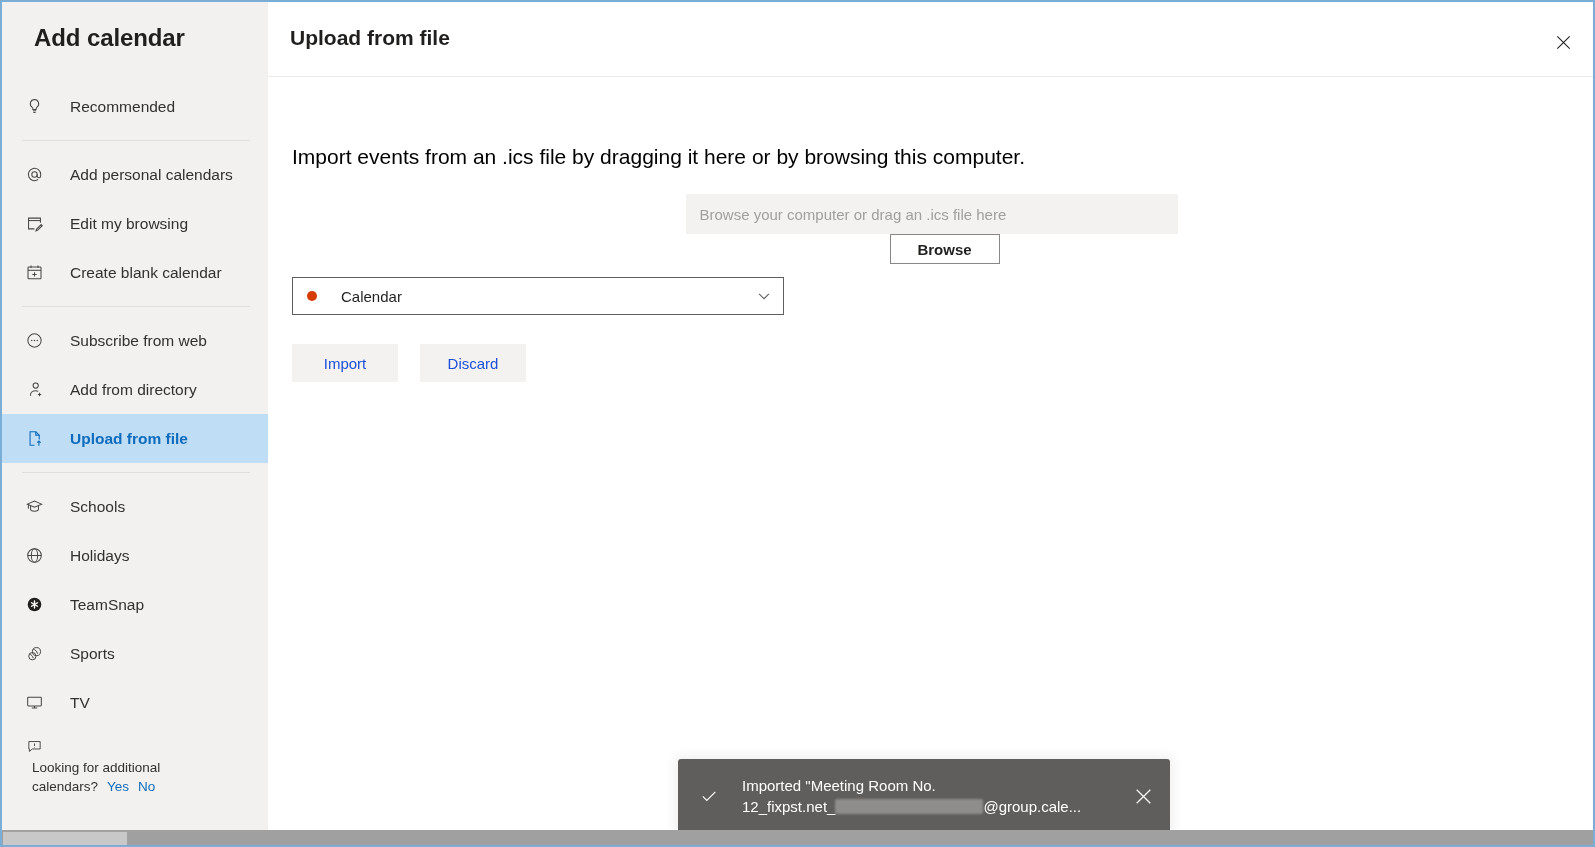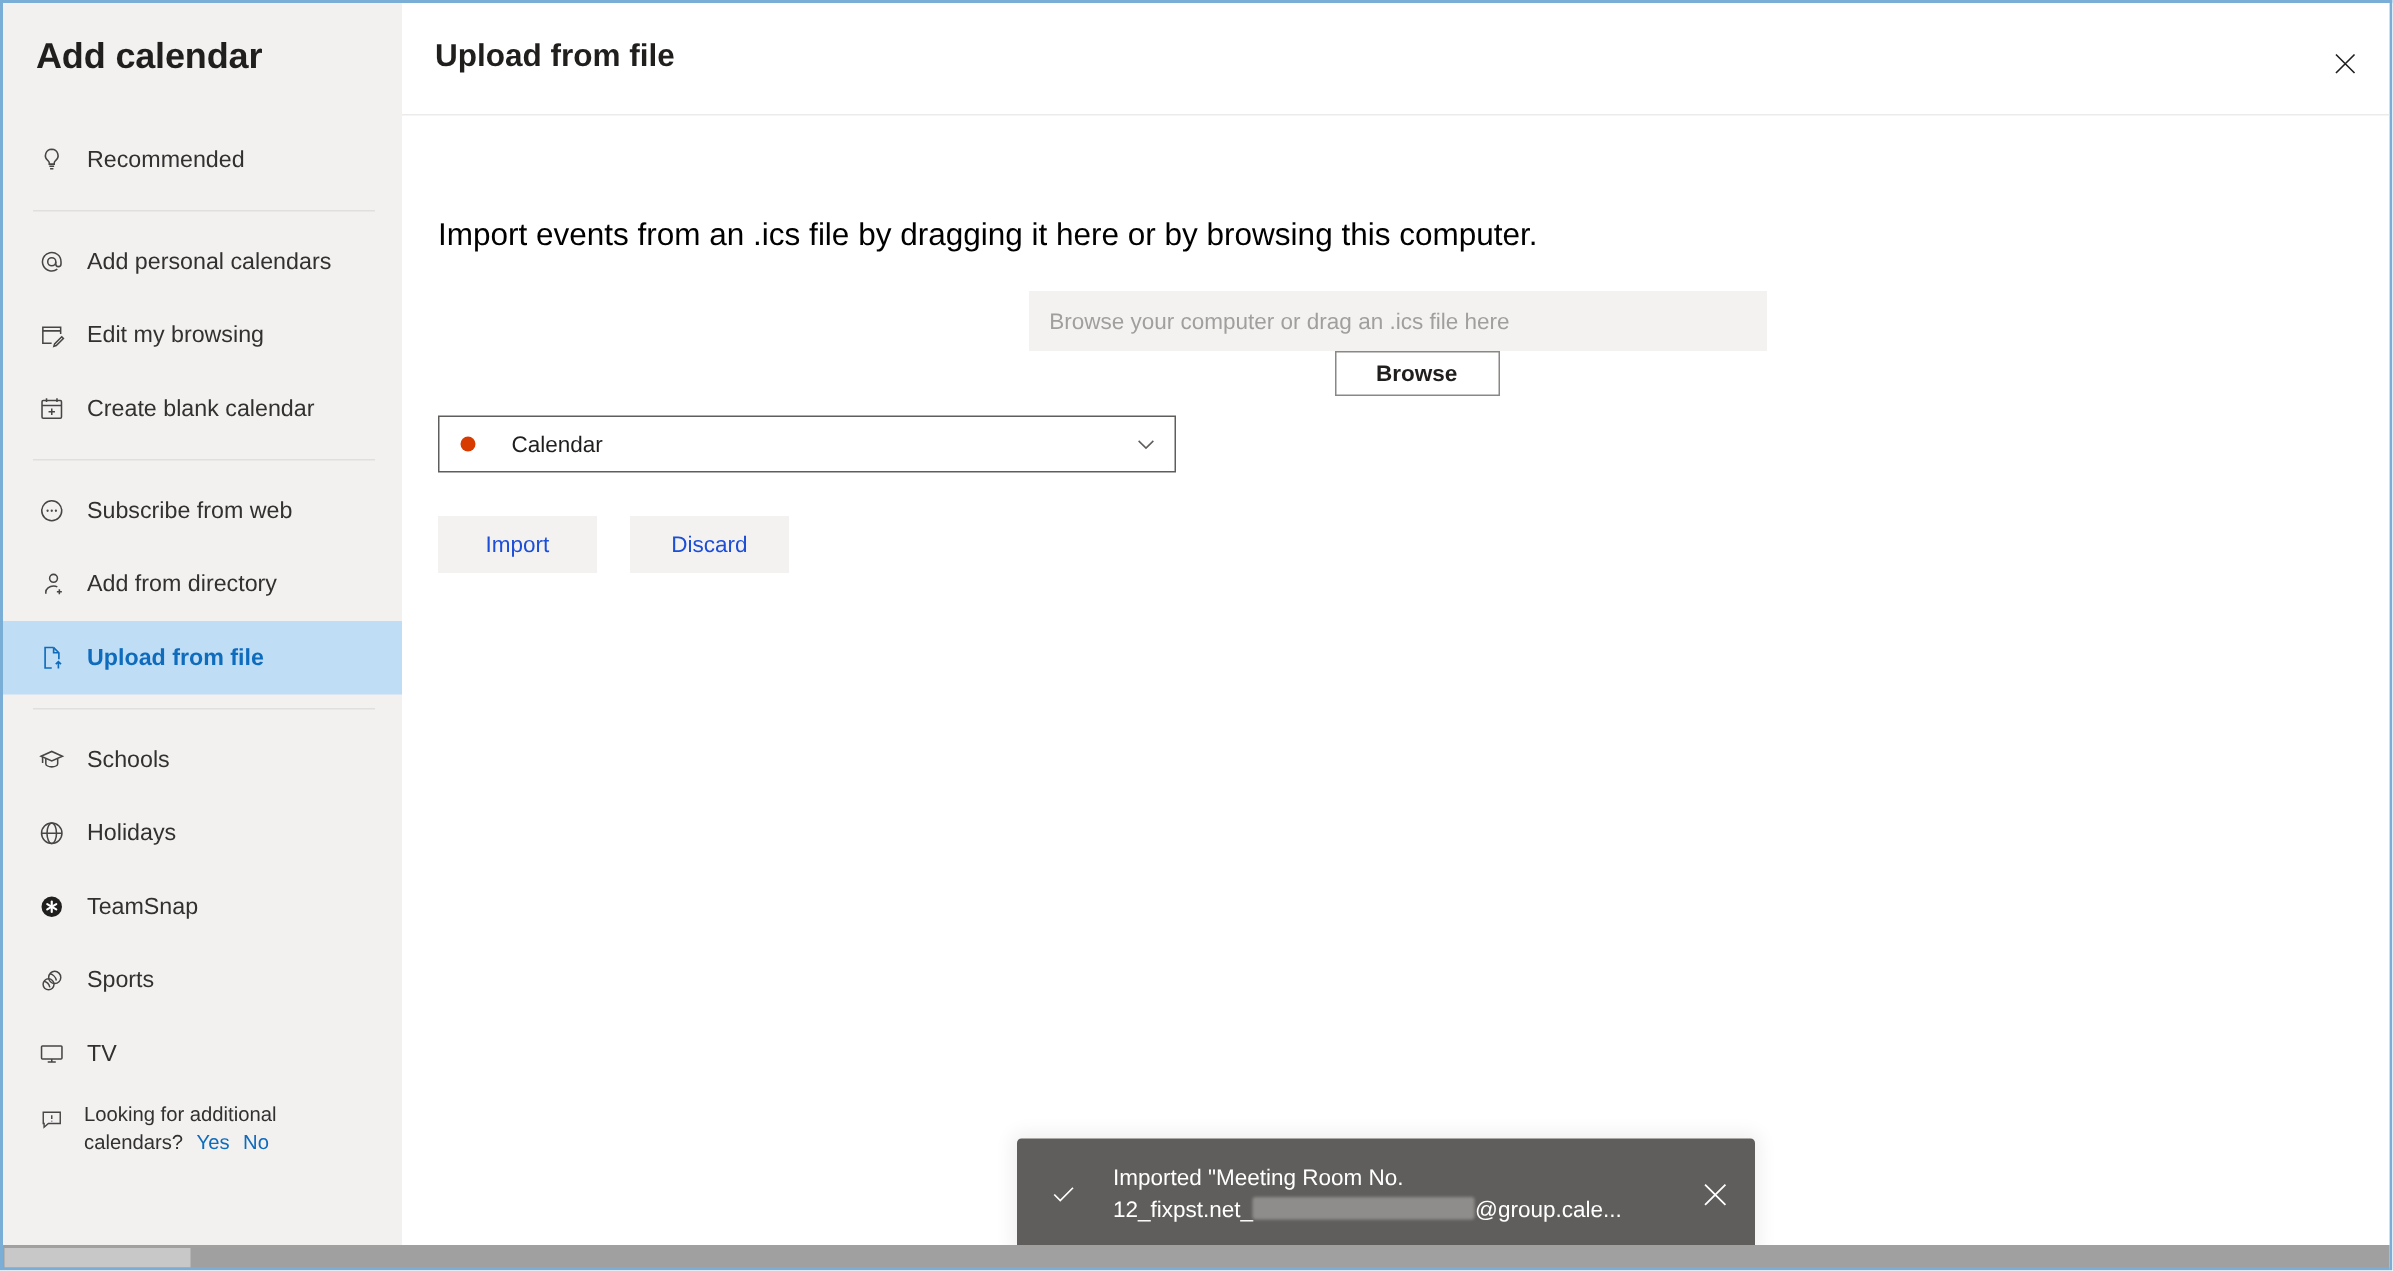--- a/index.html
+++ b/index.html
@@ -32,21 +32,21 @@
     height: 828px;
     background: #f2f1f0;
     overflow: hidden;
   }
 
   .panel-title {
     font-size: 24px;
     font-weight: 600;
     color: #201f1e;
     letter-spacing: -0.1px;
-    padding: 22px 0 0 22px;
+    padding: 22px 0 0 32px;
   }
 
   .nav-group { margin-top: 0; }
 
   .nav-item {
     display: flex;
     align-items: center;
     height: 49px;
     padding-left: 20px;
     cursor: pointer;
@@ -55,21 +55,21 @@
   .nav-item .nav-icon {
     width: 24px;
     height: 24px;
     flex: 0 0 24px;
     display: flex;
     align-items: center;
     justify-content: center;
     color: #484644;
   }
   .nav-item .nav-label {
-    margin-left: 12px;
+    margin-left: 24px;
     font-size: 15.5px;
     color: #323130;
     white-space: nowrap;
   }
   .nav-item.selected {
     background: #bfddf5;
   }
   .nav-item.selected .nav-icon { color: #0f6cbd; }
   .nav-item.selected .nav-label { color: #0f6cbd; font-weight: 600; }
 
@@ -77,20 +77,21 @@
     height: 1px;
     background: #e1dfdd;
     margin: 9px 18px 9px 20px;
   }
 
   .feedback-item {
     display: flex;
     align-items: flex-start;
     padding: 6px 0 0 20px;
     cursor: default;
+    flex-direction: column;
   }
   .feedback-item .nav-icon {
     width: 24px; height: 24px; flex: 0 0 24px;
     display: flex; align-items: center; justify-content: center;
     color: #484644;
     margin-top: 1px;
   }
   .feedback-text {
     margin-left: 10px;
     font-size: 13.5px;

